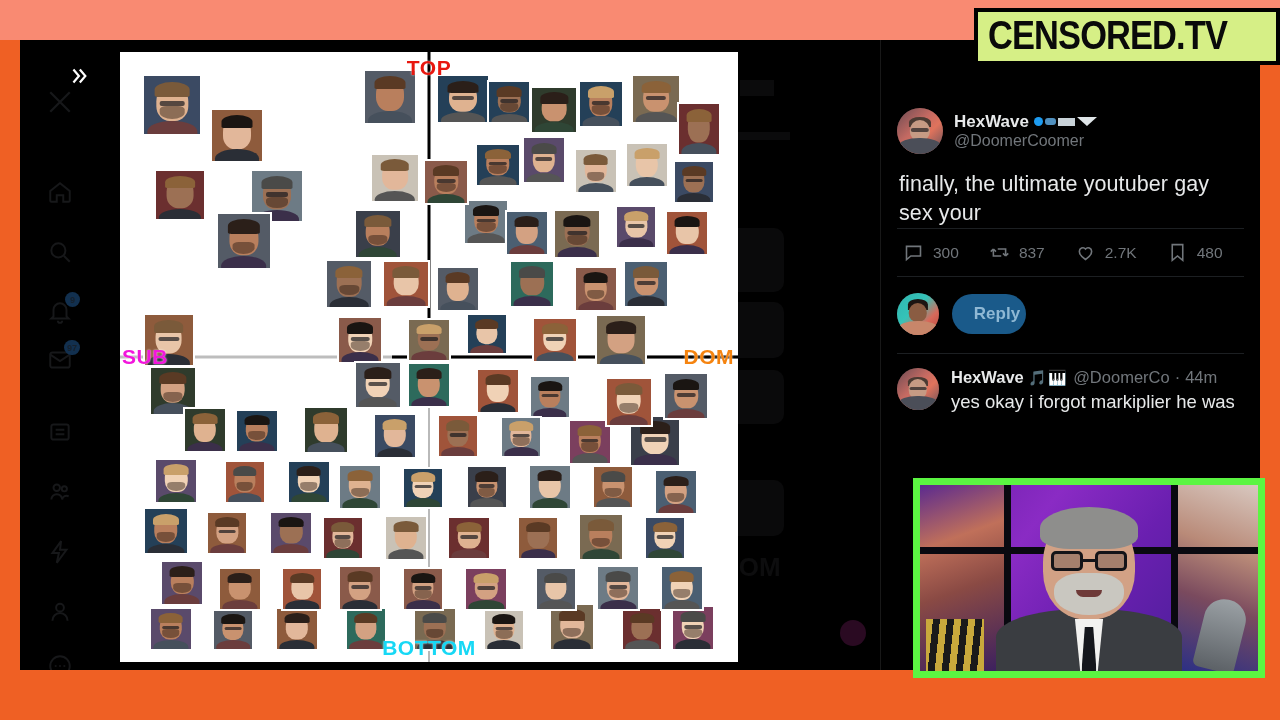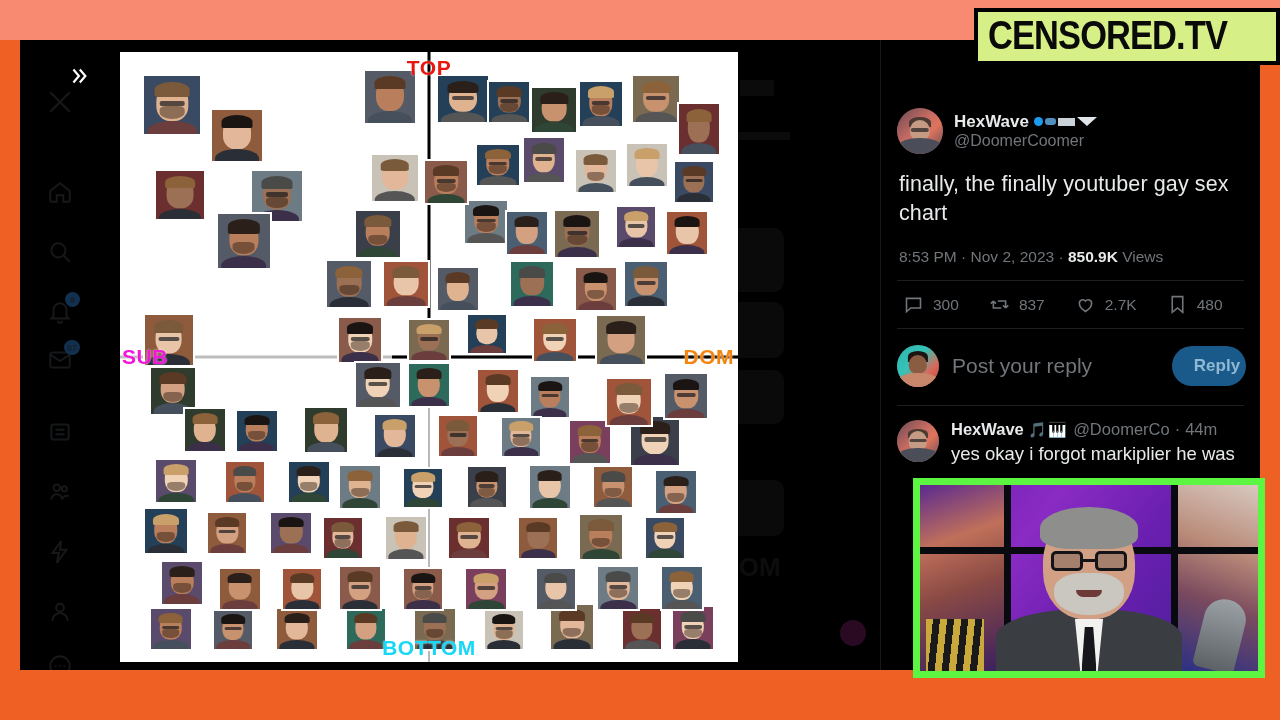--- a/index.html
+++ b/index.html
@@ -935,30 +935,22 @@
             <span class="b1"></span>
               <span class="b2"></span>
               <span class="b3"></span>
               <span class="b4"></span>
           </span>
         </span>
         <span class="tw-handle">@DoomerCoomer</span>
       </div>
     </div>
 
-    <div id="tw-text">finally, the finally youtuber gay sex chart</div>
-
-    <div id="tw-meta">
-      <span>8:53 PM</span>
-      <span>·</span>
-      <span>Nov 2, 2023</span>
-      <span>·</span>
-      <span class="views">850.9K</span>
-      <span>Views</span>
-    </div>
+    <div id="tw-text">finally, the ultimate youtuber gay sex your</div>
+
 
     <div class="divider"></div>
 
     <div id="tw-actions">
       <div class="act">
         <svg viewBox="0 0 24 24">
             <path d="M4 5h16v11H9l-5 4z"></path>
           </svg>
         <span>300</span>
       </div>
@@ -984,21 +976,20 @@
 
     <div class="divider"></div>
 
     <div id="reply-box">
       <div class="avatar small reply">
         <span class="sky"></span>
           <span class="hair"></span>
           <span class="head"></span>
           <span class="body"></span>
       </div>
-      <div id="reply-ph">Post your reply</div>
       <button id="reply-btn">Reply</button>
     </div>
 
     <div class="divider"></div>
 
     <div id="reply-thread">
       <div class="avatar small">
         <span class="sky"></span>
           <span class="hair"></span>
           <span class="head"></span>

